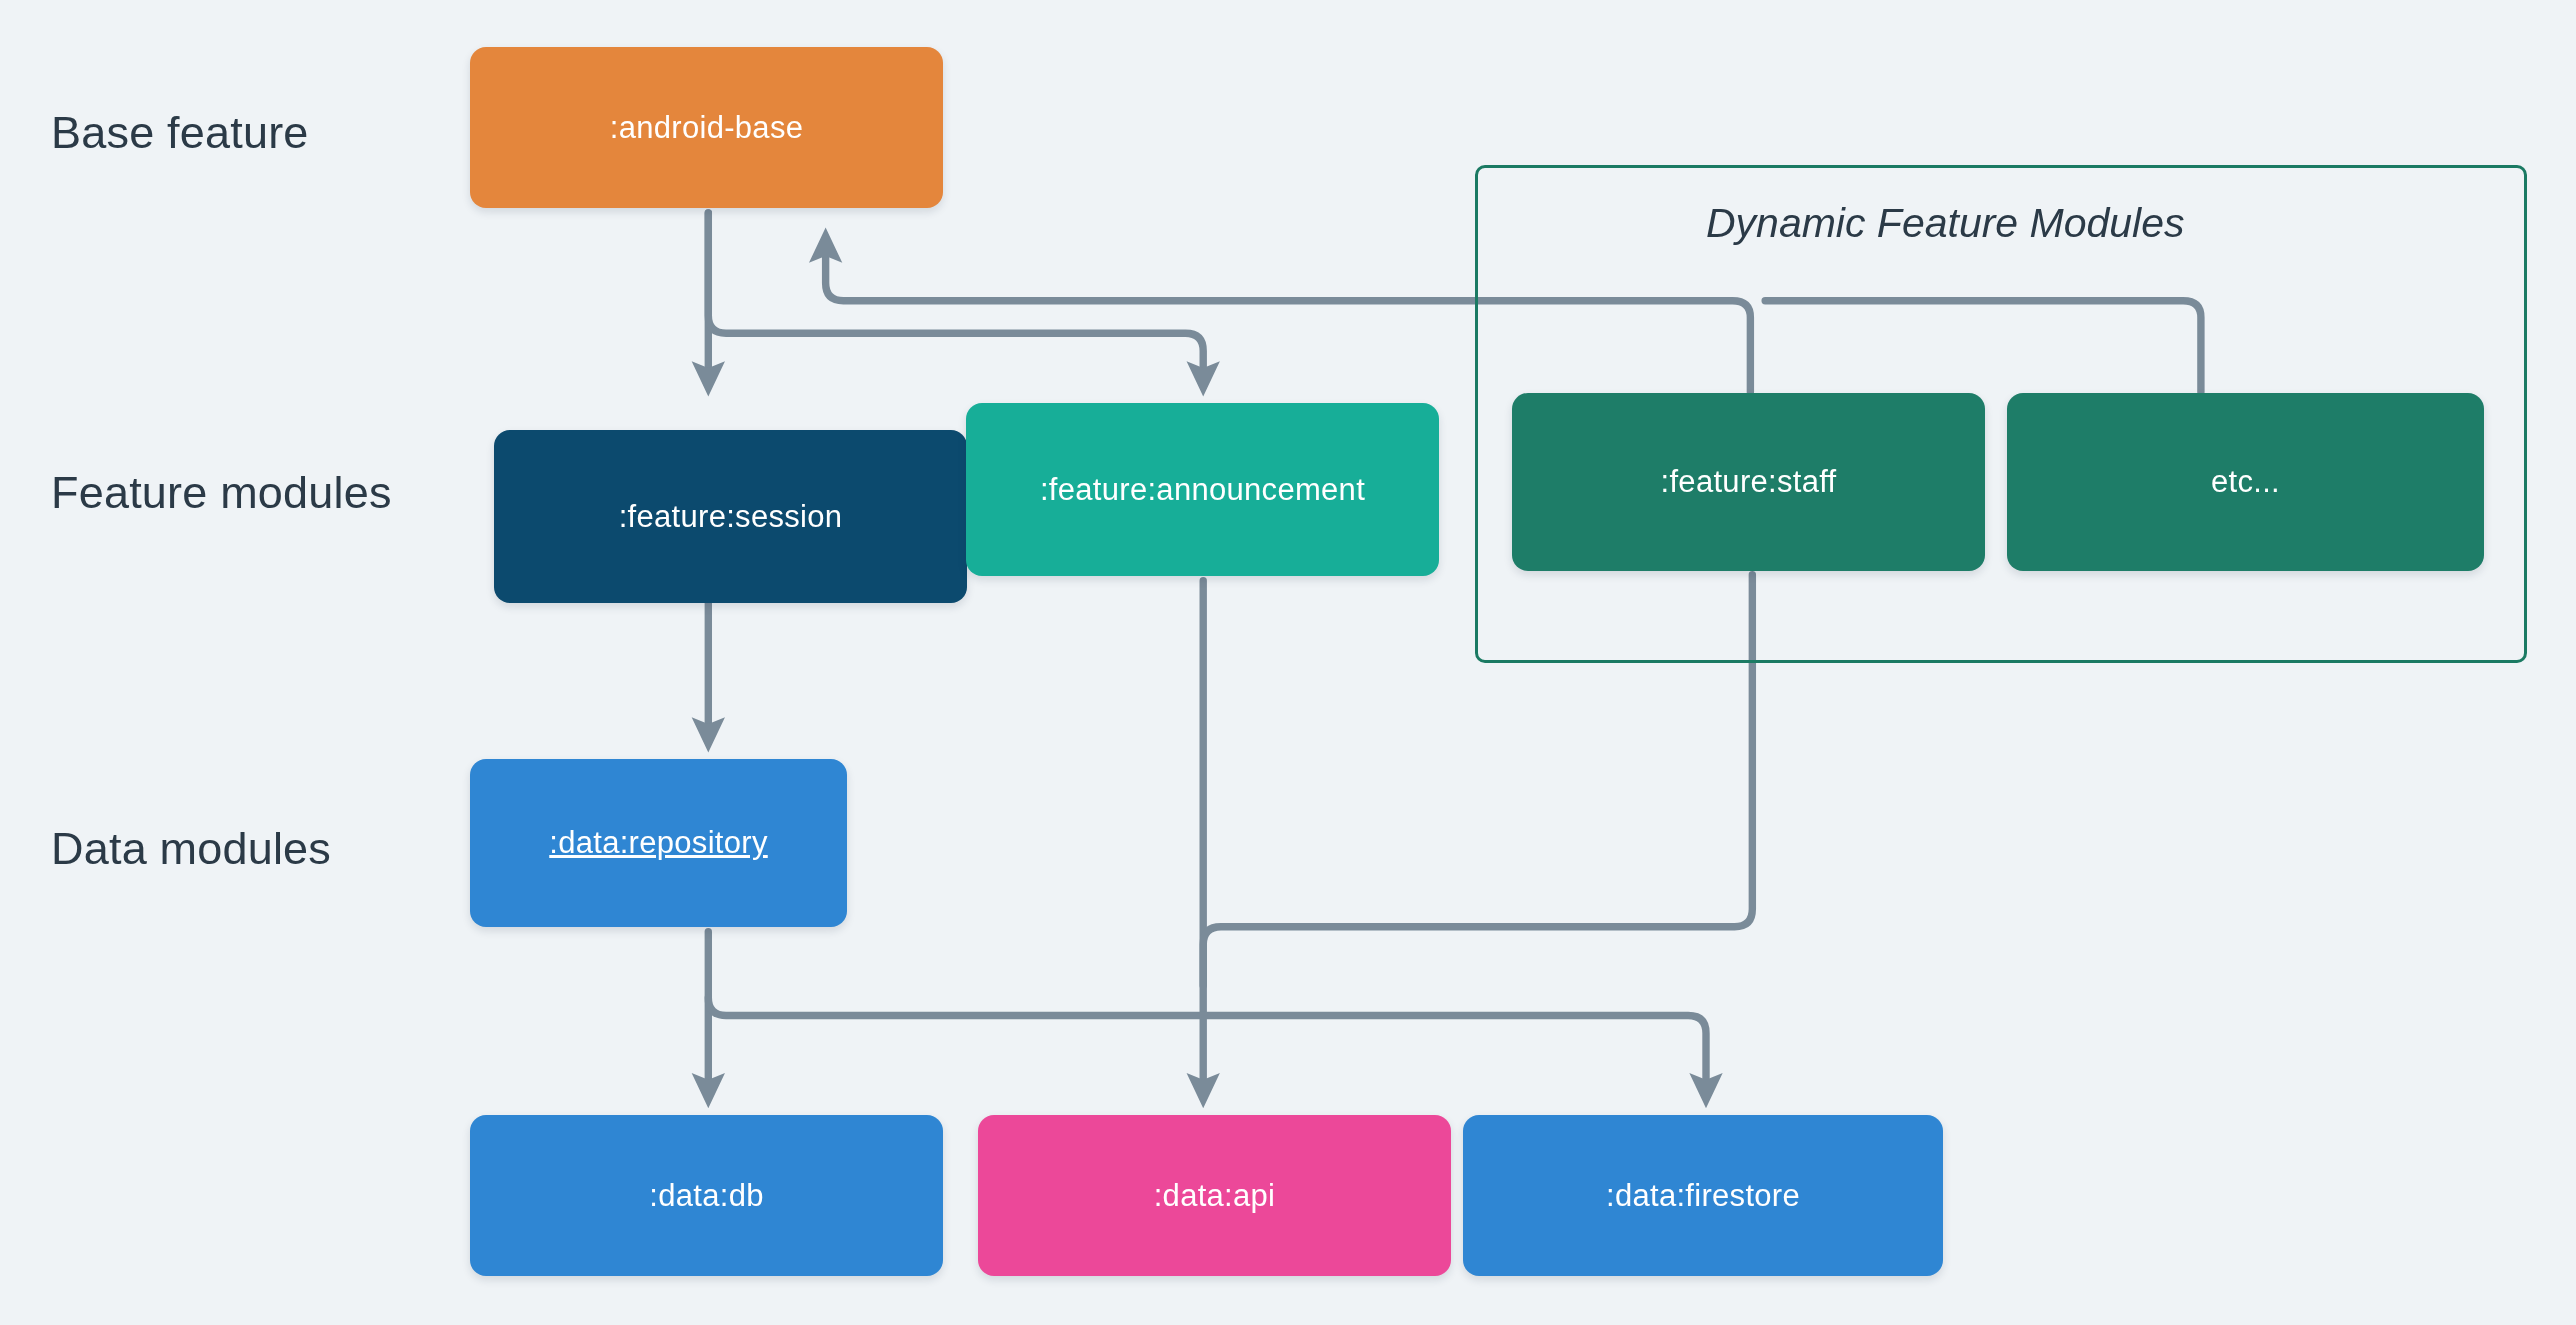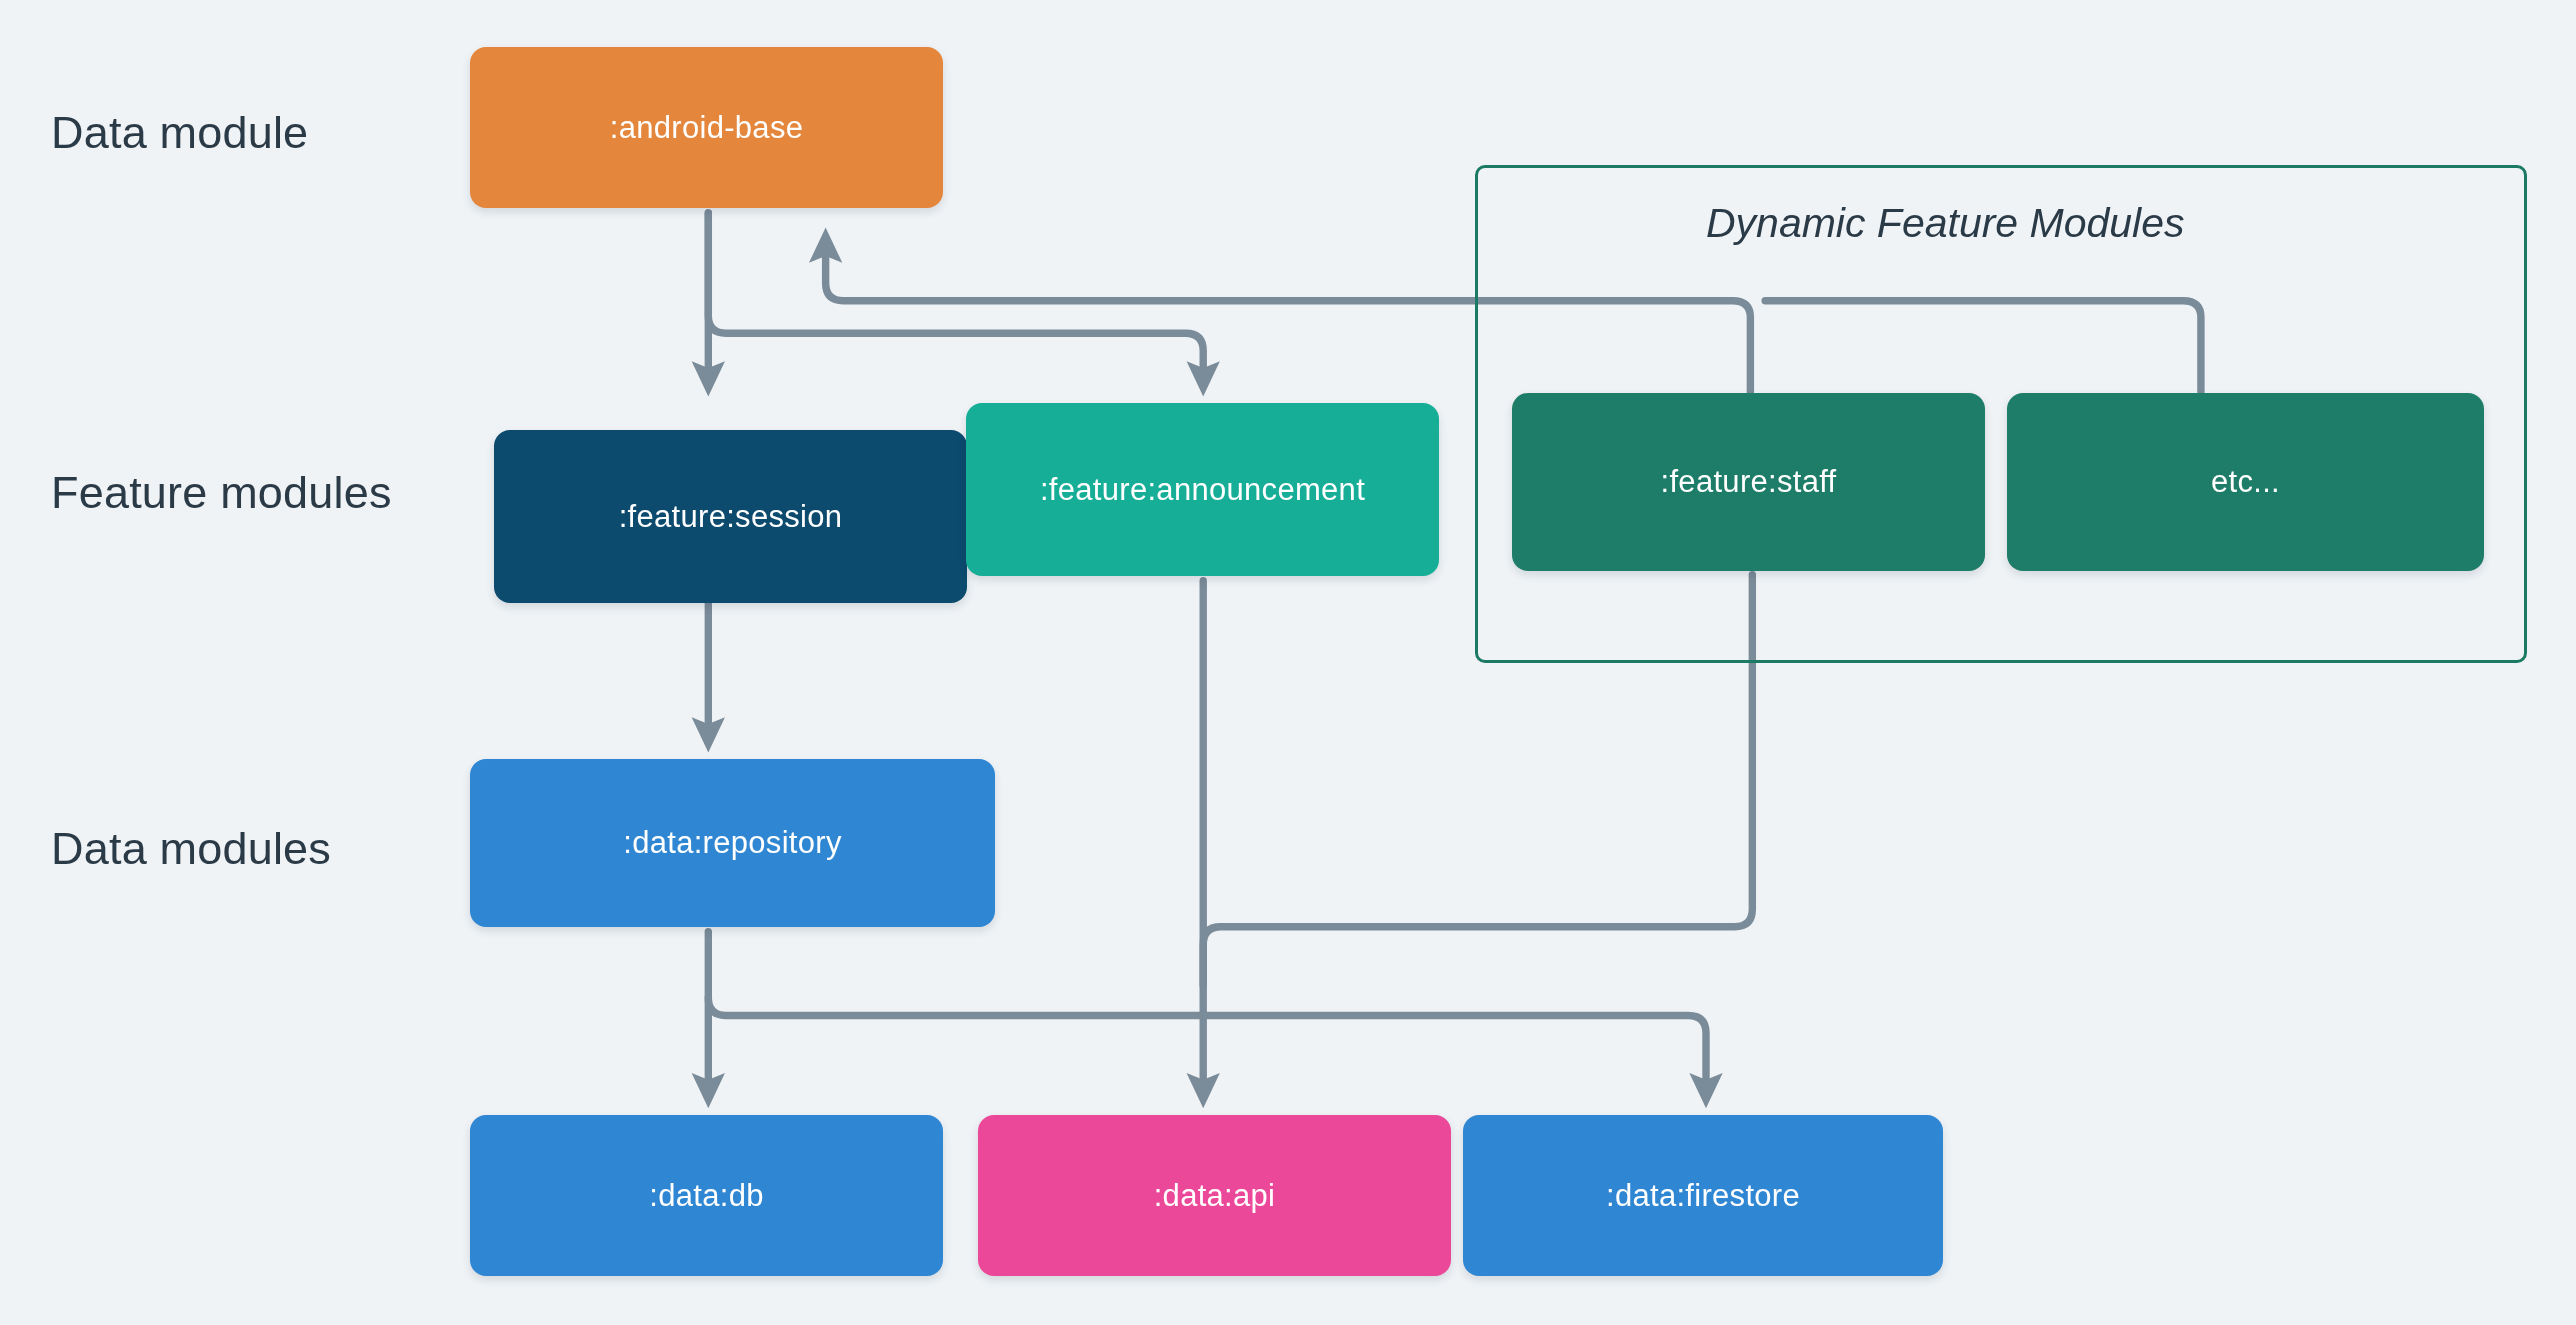--- a/index.html
+++ b/index.html
@@ -89,38 +89,38 @@
       <path d="M 1220 589 L 1220 1107" marker-end="url(#arrow)"></path>
 
       <path d="M 1777 583 L 1777 922 Q 1777 940 1759 940 L 1238 940 Q 1220 940 1220 958 L 1220 1000"></path>
 
       <path d="M 718 945 L 718 1107" marker-end="url(#arrow)"></path>
 
       <path d="M 718 1012 Q 718 1030 736 1030 L 1712 1030 Q 1730 1030 1730 1048 L 1730 1107" marker-end="url(#arrow)"></path>
     </g>
   </svg>
 
-  <div class="row-label" style="left:51px; top:107px;">Data module</div>
+  <div class="row-label" style="left:51px; top:107px;">Base feature</div>
   <div class="row-label" style="left:51px; top:467px;">Feature modules</div>
   <div class="row-label" style="left:51px; top:823px;">Data modules</div>
 
   <div class="group-box" style="left:1475px; top:165px; width:1052px; height:498px;"></div>
   <div class="group-title" style="left:1706px; top:200px;">Dynamic Feature Modules</div>
 
   <div class="node" style="left:470px; top:47px; width:473px; height:161px; background:#e4863c;">:android-base</div>
 
   <div class="node" style="left:494px; top:403px; width:473px; height:173px; background:#0c4a6e;margin-top:27px;">:feature:session</div>
 
   <div class="node" style="left:966px; top:403px; width:473px; height:173px; background:#17ae98;">:feature:announcement</div>
 
   <div class="node" style="left:1512px; top:393px; width:473px; height:178px; background:#1e7d68;">:feature:staff</div>
 
   <div class="node" style="left:2007px; top:393px; width:477px; height:178px; background:#1e7d68;">etc...</div>
 
-  <div class="node" style="left:470px; top:759px; width:525px; height:168px; background:#2f86d3;">:data:repository</div>
+  <div class="node" style="left:470px; top:759px; width:377px; height:168px; background:#2f86d3;text-decoration:underline;">:data:repository</div>
 
   <div class="node" style="left:470px; top:1115px; width:473px; height:161px; background:#2f86d3;">:data:db</div>
 
   <div class="node" style="left:966px; top:1115px; width:473px; height:161px; background:#ec4899;margin-left:12px;">:data:api</div>
 
   <div class="node" style="left:1463px; top:1115px; width:480px; height:161px; background:#2f86d3;">:data:firestore</div>
 
 </div>
 
 

